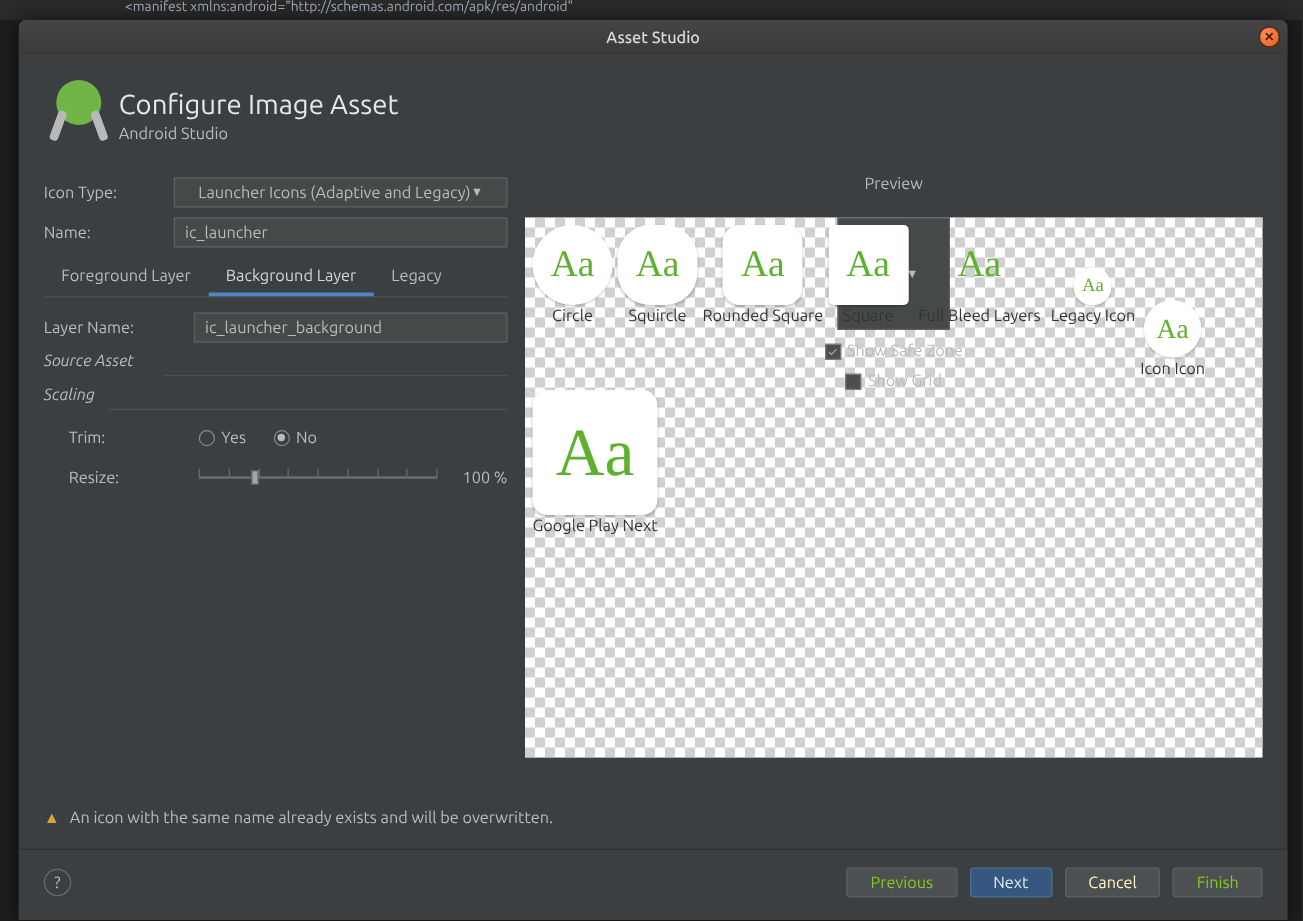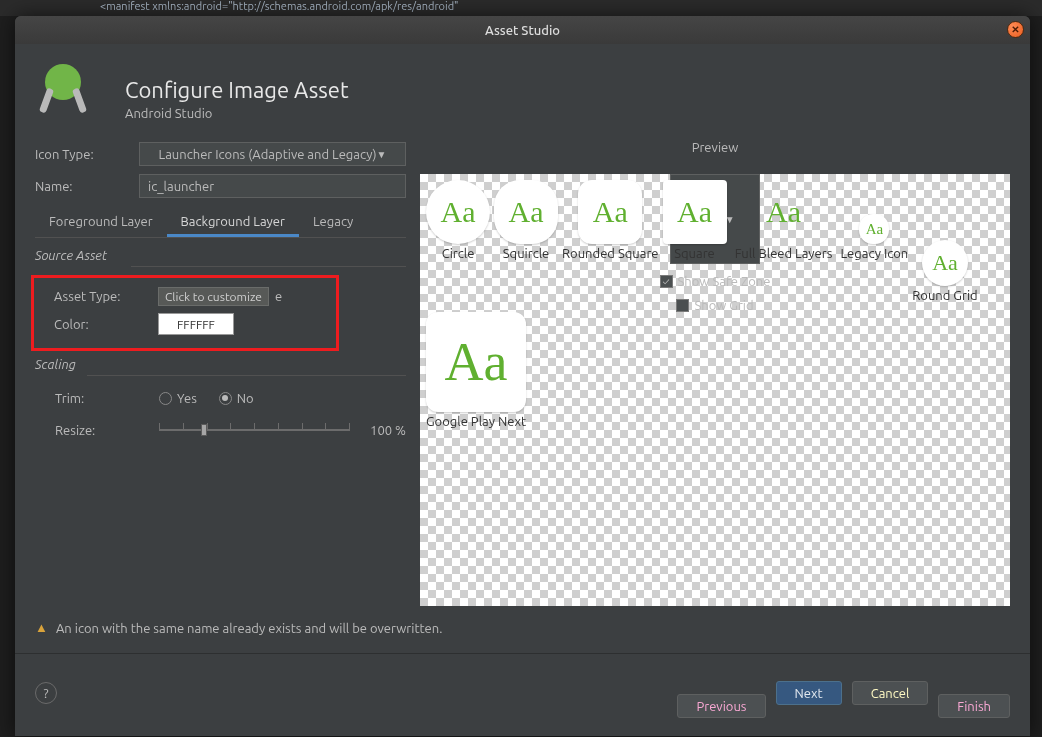--- a/index.html
+++ b/index.html
@@ -49,23 +49,23 @@
       width: 17px; height: 17px;
       border-radius: 50%;
       background: radial-gradient(circle at 30% 30%, #ff8b55, #e85d1f);
       border: 1px solid #4e2a12;
       display: flex; align-items: center; justify-content: center;
       color: #4a1b05;
       font-size: 10px; font-weight: bold;
     }
     .header {
       display: flex;
-      align-items: flex-end;
+      align-items: center;
       padding: 20px 20px 12px 20px;
-      gap: 34px;
+      gap: 4px;
     }
     .logo {
       width: 56px; height: 56px;
       position: relative;
     }
     .logo .disk {
       position: absolute; top: 0; left: 50%;
       transform: translateX(-50%);
       width: 36px; height: 36px;
       background: #71b548;
@@ -239,22 +239,21 @@
       color:#fef9c3;
       border-radius:3px;
       font-size:13px;
     }
     .btn.primary{
       background:#365880;
       border-color:#4c708c;
       color:#e3e9ef;
     }
     .btn.disabled{
-      color:#f9a8d4;
-      margin-top:26px;
+      color:#84cc16;
     }
     .push{margin-left:auto;}
   </style>
 </head>
 <body>
 
 <div class="backdrop">&lt;manifest xmlns:android="http://schemas.android.com/apk/res/android"</div>
 
 <div class="dialog">
 
@@ -292,39 +291,30 @@
           <span>ic_launcher</span>
         </div>
       </div>
 
       <div class="tabs">
         <div class="tab">Foreground Layer</div>
         <div class="tab active">Background Layer</div>
         <div class="tab">Legacy</div>
       </div>
 
+      <div class="row">
+        <label style="width:108px">Layer Name:</label>
+        <div class="textin">
+          <span>ic_launcher_background</span>
+        </div>
+      </div>
 
       <div class="section-label">Source Asset</div>
       <div class="sep"></div>
 
-      <div class="highlight-box">
-        <div class="indented">
-          <div class="row" style="min-height:24px">
-            <label>Asset Type:</label>
-            <span class="tooltip-overlay">Click to customize</span>
-            <span style="margin-left:-6px;color:#bbb;">e</span>
-          </div>
-          <div class="row" style="min-height:24px">
-            <label>Color:</label>
-            <div class="color-chip">
-              <span>FFFFFF</span>
-            </div>
-          </div>
-        </div>
-      </div>
 
       <div class="section-label">Scaling</div>
       <div class="sep-full" style="margin-left:52px"></div>
 
       <div class="indented">
         <div class="row">
           <label>Trim:</label>
           <span class="radio">
               <span class="dot"></span>
               <span>Yes</span>
@@ -413,21 +403,21 @@
                 </div>
               </div>
               <div class="cap">Legacy Icon</div>
             </div>
           <div class="pcell" style="margin-top:6px">
               <div style="height:100px;display:flex;align-items:flex-end">
                 <div class="ic sm circ">
                   <span class="aa">Aa</span>
                 </div>
               </div>
-              <div class="cap">Round Grid</div>
+              <div class="cap">Icon Icon</div>
             </div>
           <div class="pcell" style="margin-top:6px">
               <div class="ic big">
                 <span class="aa">Aa</span>
               </div>
               <div class="cap">Google Play Next</div>
             </div>
         </div>
       </div>
     </div>

